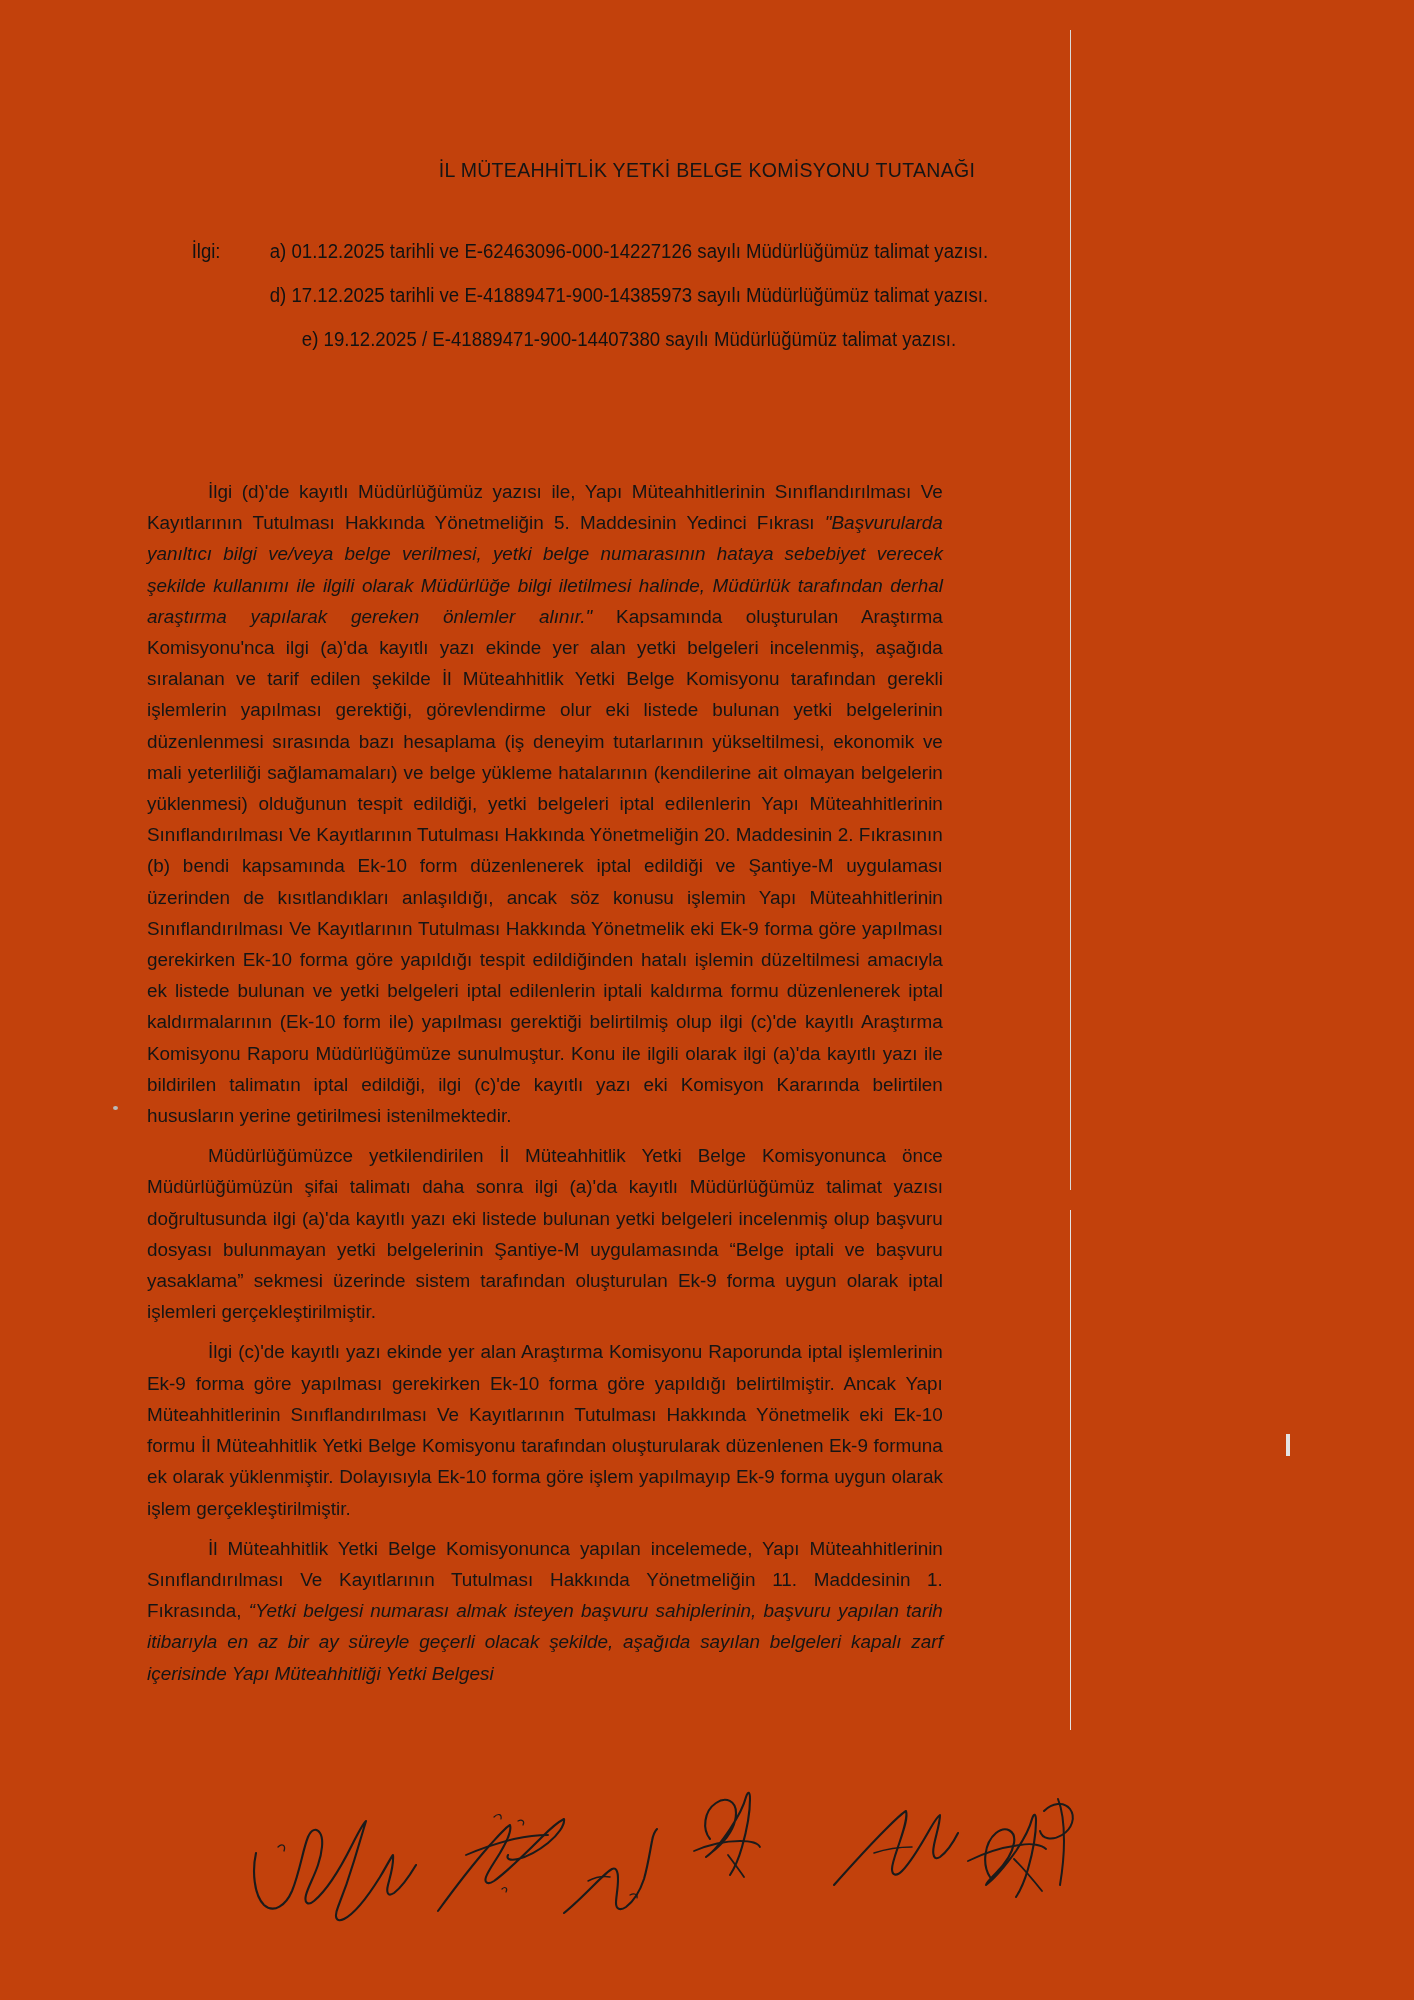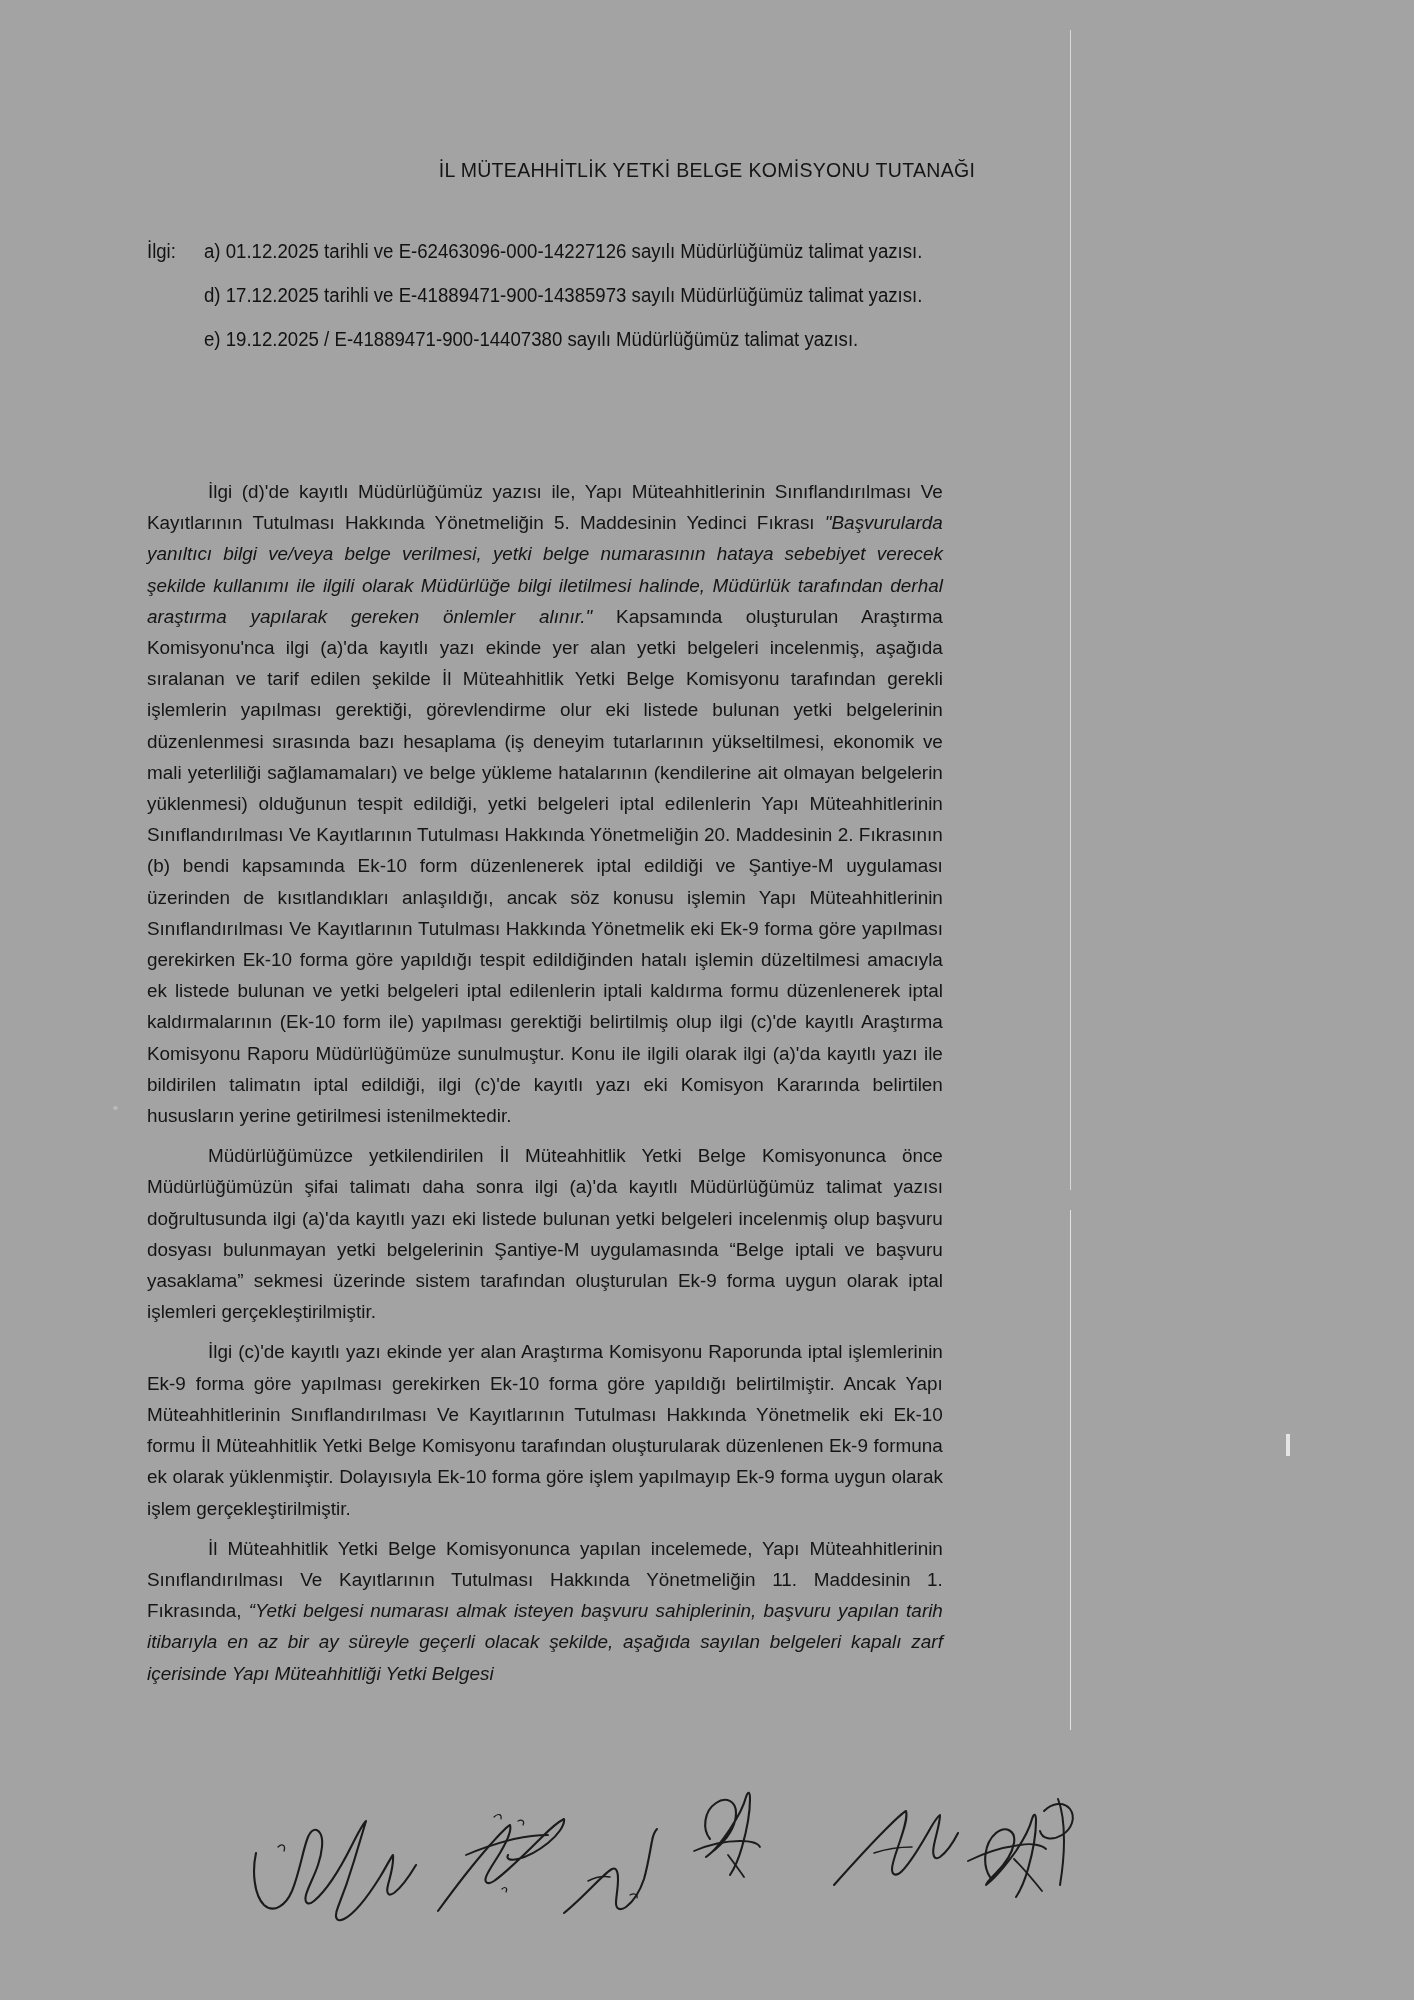--- a/index.html
+++ b/index.html
@@ -4,21 +4,21 @@
 <style>
   html, body {
     margin: 0;
     padding: 0;
     background: #8a8a8a;
   }
   .page {
     position: relative;
     width: 1414px;
     height: 2000px;
-    background: #a3a3a3;
+    background: #c2410c;
     margin: 0 auto;
     overflow: hidden;
     font-family: "Liberation Sans", sans-serif;
     color: #121212;
     box-sizing: border-box;
   }
   
   .scan-edge-right {
     position: absolute;
     top: 30px;
@@ -60,22 +60,23 @@
     text-align: center;
     font-size: 21px;
     letter-spacing: 0.3px;
     color: #151515;
     font-weight: 400;
     transform: scaleX(0.93);
   }
   .ref-block {
     position: absolute;
     top: 238px;
-    left: 147px;
+    left: 179px;
     width: 880px;
+    text-align: center;
   }
   .ref-row {
     display: flex;
     margin-bottom: 18px;
     font-size: 19.5px;
     line-height: 26px;
   }
   .ref-label {
     width: 57px;
     flex: 0 0 57px;

